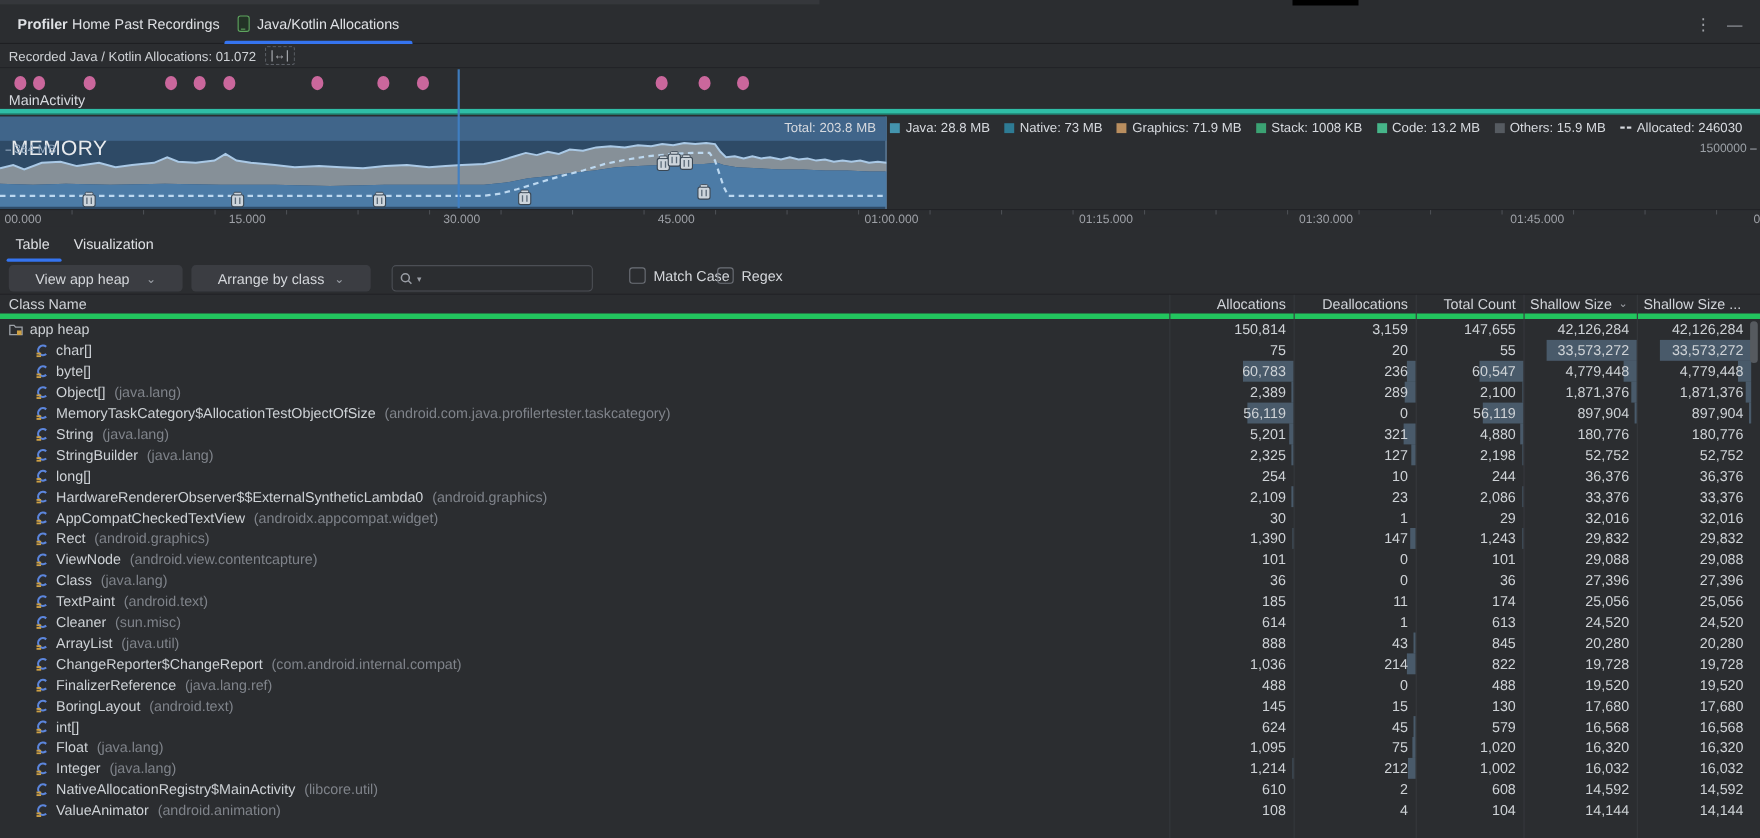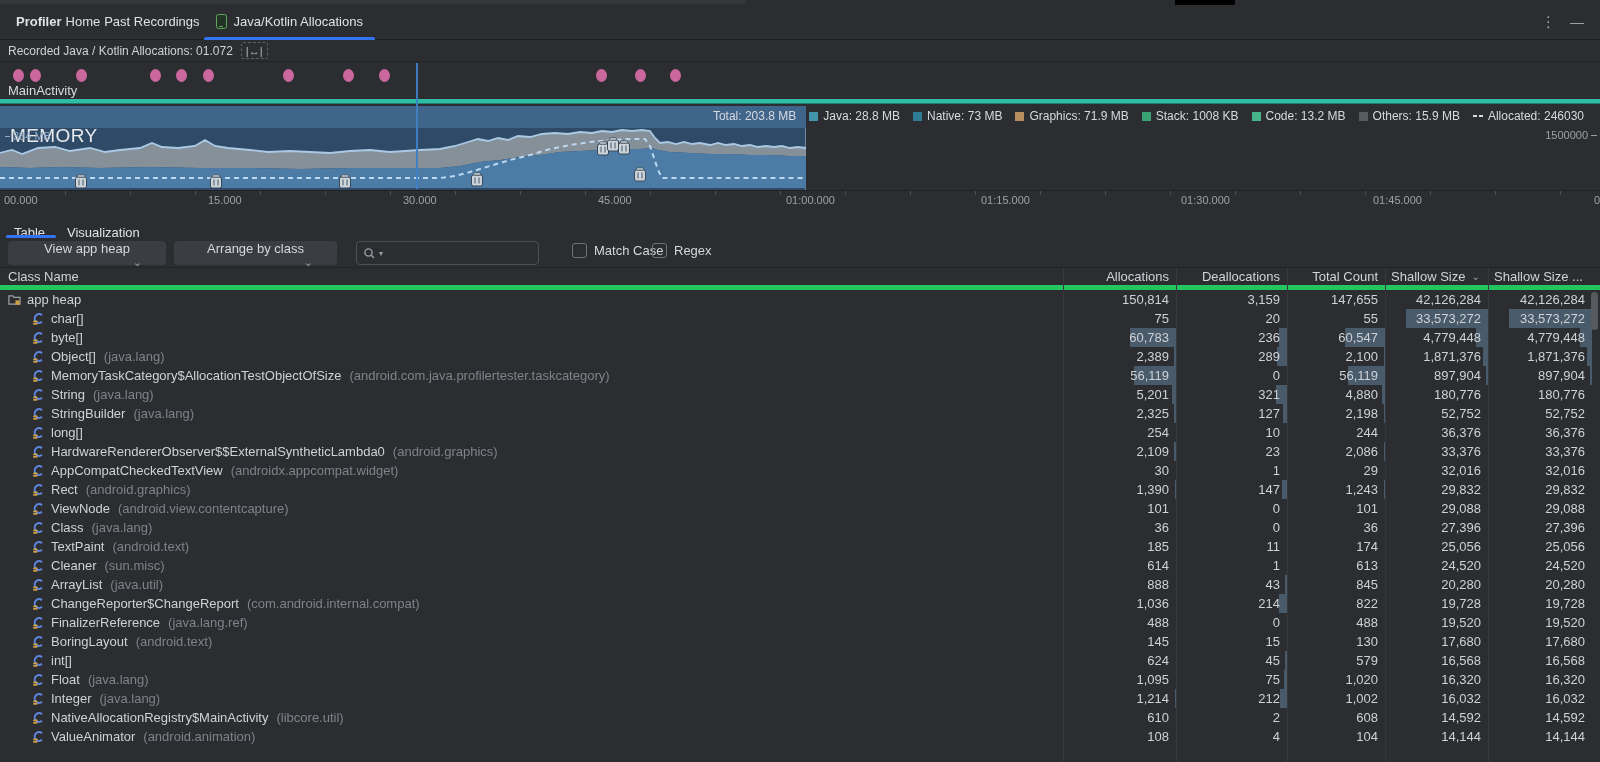--- a/index.html
+++ b/index.html
@@ -53,26 +53,26 @@
   .mem-chart { position:absolute; left:0; top:0; }
   .tooltip-line { position:absolute; left:416px; top:-43px; width:2px; height:126px; background:#3f7fc4; opacity:.95; z-index:2; }
 
   
   .ruler { position:absolute; left:0; top:190px; width:1600px; height:16px; background:#2b2d30; border-top:1px solid #212226; }
   .tick { position:absolute; top:0; width:1px; height:4px; background:#4b4e53; }
   .rlabel { position:absolute; top:3px; font-size:11px; color:#9ea1a7; white-space:nowrap; }
 
   
   .view-tabs { position:absolute; left:0; top:206px; width:1600px; height:34px; }
-  .vt { position:absolute; top:8px; color:#dfe1e5; font-size:13px;margin-top:11px; }
+  .vt { position:absolute; top:8px; color:#dfe1e5; font-size:13px; }
   .vt-underline { position:absolute; left:6px; bottom:2px; width:50px; height:3px; background:#3574f0; border-radius:2px; }
 
   
   .toolbar { position:absolute; left:0; top:240px; width:1600px; height:28px; border-bottom:1px solid #222327; }
-  .dd { position:absolute; top:1px; height:24px; background:#3b3d42; border-radius:4px; display:flex; align-items:center; padding:0 24px; color:#d4d7db;flex-direction:column; }
+  .dd { position:absolute; top:1px; height:24px; background:#3b3d42; border-radius:4px; display:flex; align-items:center; padding:0 24px; color:#d4d7db; }
   .dd .chev { margin-left:auto; color:#9a9ea5; font-size:11px; }
   .searchbox { position:absolute; left:356px; top:1px; width:183px; height:24px; border:1px solid #4c4f55; border-radius:4px; display:flex; align-items:center; padding:0 6px; gap:3px; }
   .searchbox input { background:transparent; border:none; outline:none; color:#d4d7db; width:120px; font-size:13px; }
   .sb-caret { color:#9a9ea5; font-size:8px; }
   .chk { position:absolute; top:3px; display:flex; align-items:center; gap:7px; color:#d4d7db; }
   .chk .box { width:15px; height:15px; border:1.5px solid #6d7178; border-radius:3px; background:transparent; }
 
   
   .tbl { position:absolute; left:0; top:268px; width:1600px; height:494px; }
   .thead { position:absolute; left:0; top:0; width:1600px; height:22px; border-bottom:5px solid #22c55e; display:flex; align-items:center; color:#d0d3d8; }

